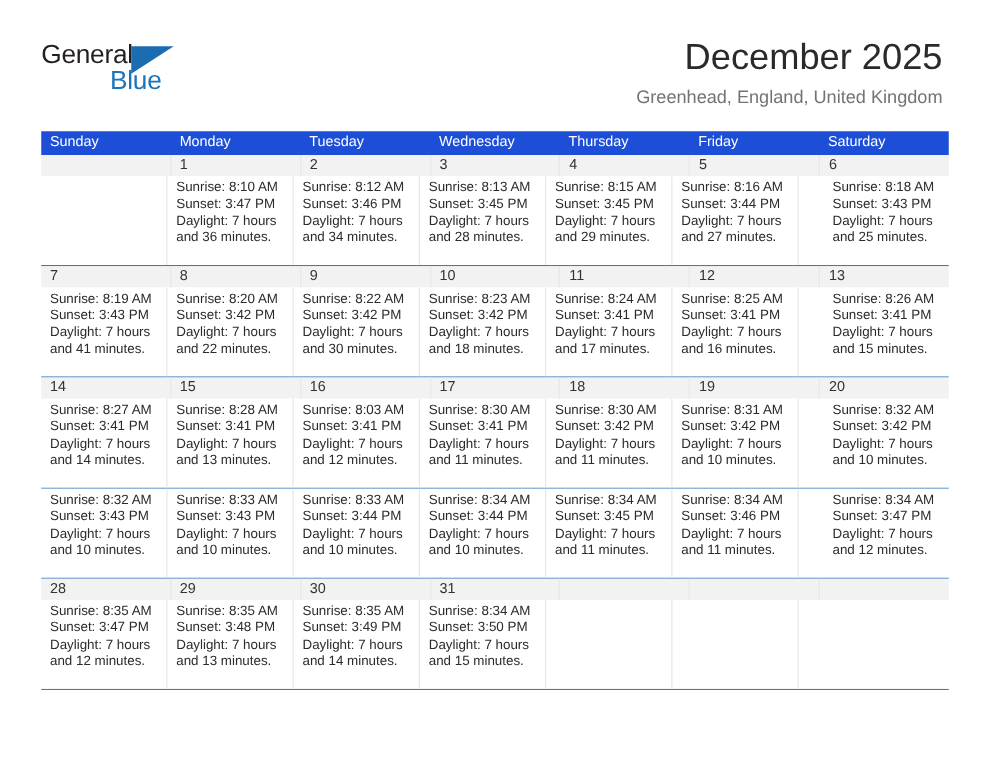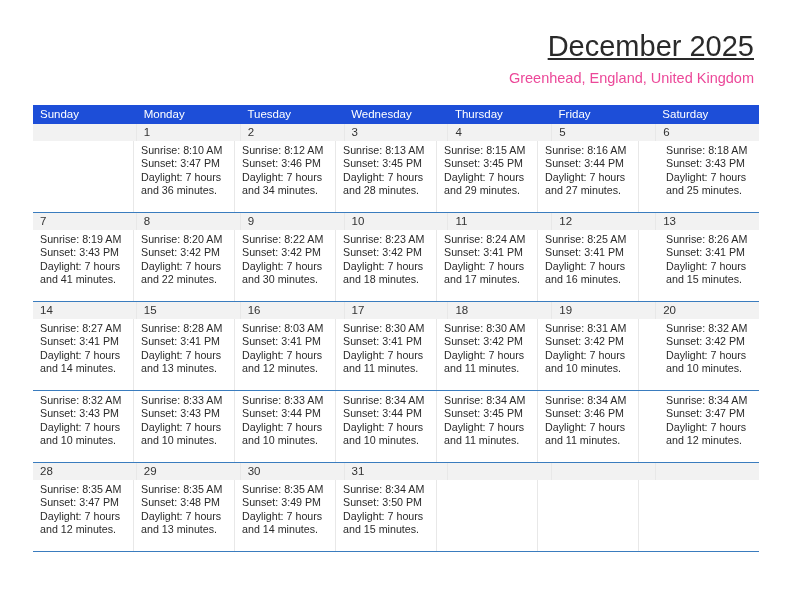--- a/index.html
+++ b/index.html
@@ -69,25 +69,24 @@
     right: 38px;
     top: 28px;
     text-align: right;
   }
   .cal-title {
     font-size: 29px;
     color: #2a2a2a;
     line-height: 36px;
     white-space: nowrap;
     font-weight: normal;
-    text-decoration: underline;
   }
   .cal-subtitle {
     font-size: 14.5px;
-    color: #ec4899;
+    color: #737373;
     line-height: 22px;
     margin-top: 3px;
     white-space: nowrap;
   }
 
   
   .calendar {
     position: absolute;
     left: 33px;
     top: 105px;
@@ -156,20 +155,25 @@
   }
   .daycell.empty .line { visibility: hidden; }
 </style>
 </head>
 <body>
 
 <div class="page">
 
   <div class="header">
 
+    <div class="logo">
+      <span class="logo-general">General</span>
+      <span class="logo-triangle"></span>
+      <span class="logo-blue">Blue</span>
+    </div>
 
     <div class="title-block">
       <div class="cal-title">December 2025</div>
       <div class="cal-subtitle">Greenhead, England, United Kingdom</div>
     </div>
 
   </div>
 
   <div class="calendar">
     <div class="weekdays" id="weekday-row">

